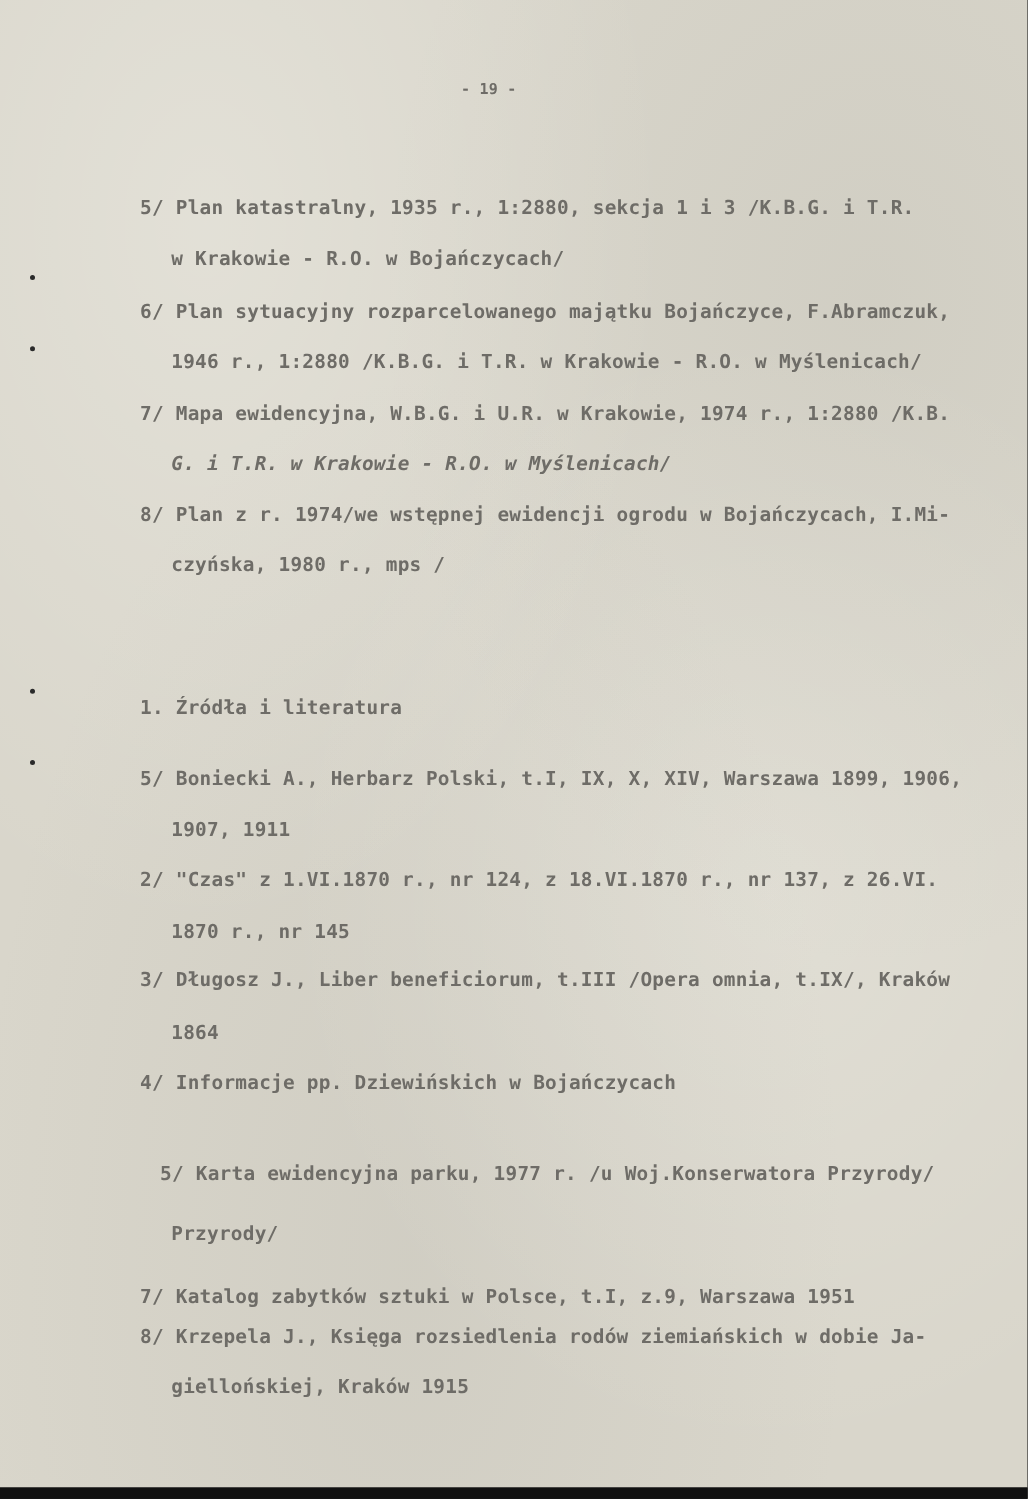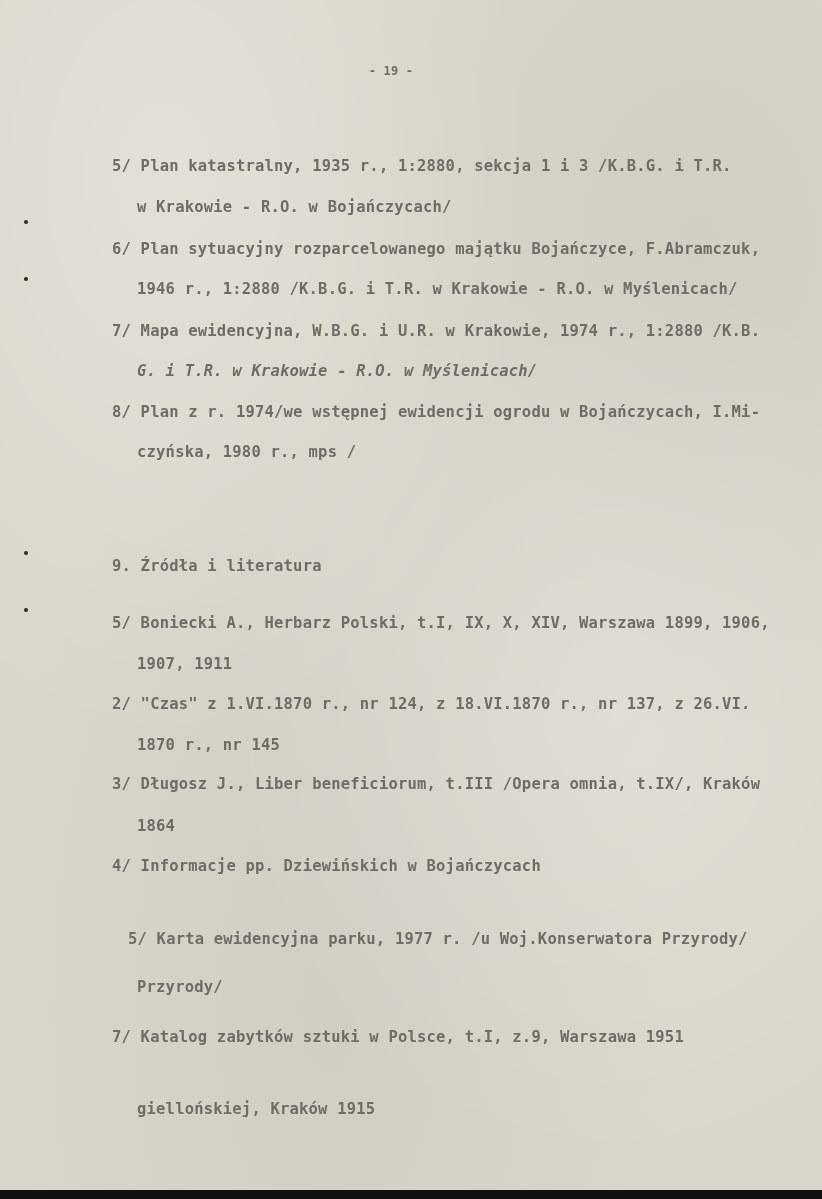--- a/index.html
+++ b/index.html
@@ -76,39 +76,40 @@
 
   <div class="line" style="top:240px;text-align:center;">6/ Plan sytuacyjny rozparcelowanego majątku Bojańczyce, F.Abramczuk,</div>
   <div class="line cont" style="top:280px;">1946 r., 1:2880 /K.B.G. i T.R. w Krakowie - R.O. w Myślenicach/</div>
 
   <div class="line" style="top:322px;">7/ Mapa ewidencyjna, W.B.G. i U.R. w Krakowie, 1974 r., 1:2880 /K.B.</div>
   <div class="line cont" style="top:362px;font-style:italic;">G. i T.R. w Krakowie - R.O. w Myślenicach/</div>
 
   <div class="line" style="top:403px;">8/ Plan z r. 1974/we wstępnej ewidencji ogrodu w Bojańczycach, I.Mi-</div>
   <div class="line cont" style="top:443px;">czyńska, 1980 r., mps /</div>
 
-  <div class="heading" style="top:557px;">9. Źródła i literatura</div>
+  <div class="heading" style="top:557px;">1. Źródła i literatura</div>
 
   <div class="line" style="top:614px;">5/ Boniecki A., Herbarz Polski, t.I, IX, X, XIV, Warszawa 1899, 1906,</div>
   <div class="line cont" style="top:655px;">1907, 1911</div>
 
   <div class="line" style="top:695px;">2/ "Czas" z 1.VI.1870 r., nr 124, z 18.VI.1870 r., nr 137, z 26.VI.</div>
   <div class="line cont" style="top:736px;">1870 r., nr 145</div>
 
   <div class="line" style="top:775px;">3/ Długosz J., Liber beneficiorum, t.III /Opera omnia, t.IX/, Kraków</div>
   <div class="line cont" style="top:817px;">1864</div>
 
   <div class="line" style="top:857px;">4/ Informacje pp. Dziewińskich w Bojańczycach</div>
 
   <div class="line" style="top:930px;margin-left:16px;">5/ Karta ewidencyjna parku, 1977 r. /u Woj.Konserwatora Przyrody/</div>
 
   <div class="line cont" style="top:978px;">Przyrody/</div>
 
   <div class="line" style="top:1004px;margin-top:24px;">7/ Katalog zabytków sztuki w Polsce, t.I, z.9, Warszawa 1951</div>
 
+  <div class="line" style="top:1060px;">8/ Krzepela J., Księga rozsiedlenia rodów ziemiańskich w dobie Ja-</div>
   <div class="line cont" style="top:1100px;">giellońskiej, Kraków 1915</div>
 
   <div class="punch" style="top:220px;"></div>
   <div class="punch" style="top:277px;"></div>
   <div class="punch" style="top:551px;"></div>
   <div class="punch" style="top:608px;"></div>
 </div>
 
 <div class="bottom-border"></div>
 

